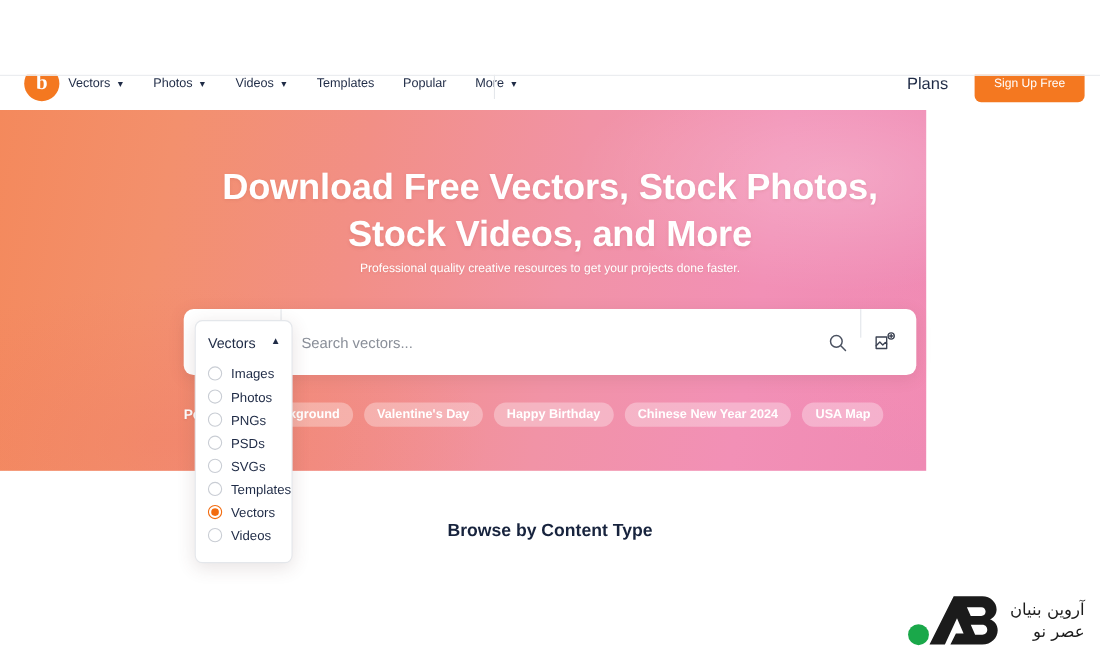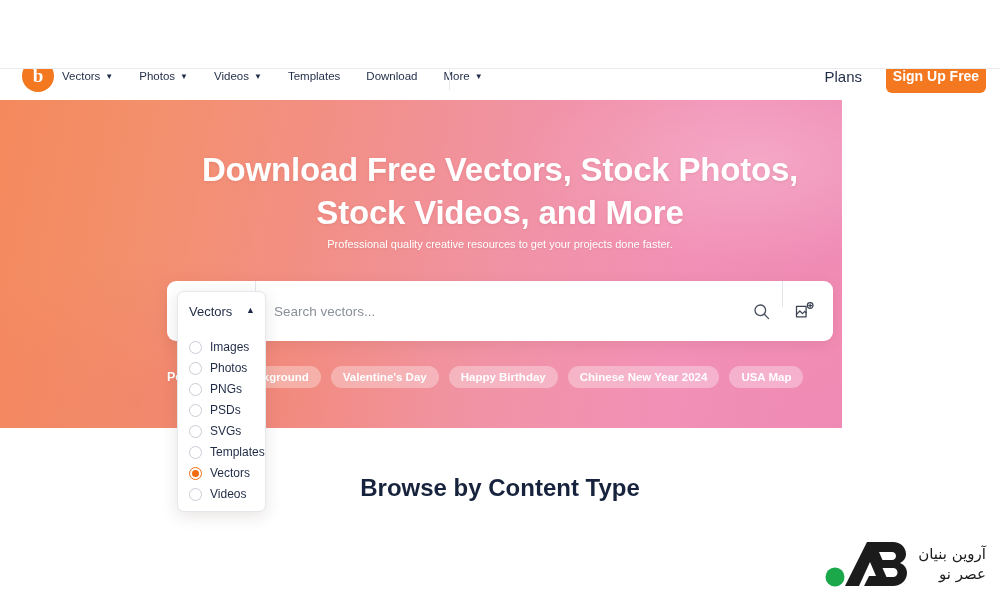--- a/index.html
+++ b/index.html
@@ -82,36 +82,36 @@
     box-shadow: 0 4px 16px rgba(90,60,60,0.14);
     padding: 0 0 10px 0; z-index: 40;
   }
   .dd-head {
     height: 39px; display: flex; align-items: center; justify-content: space-between;
     padding: 0 10px 0 11px; cursor: pointer;
   }
   .dd-head-label { font-size: 13px; color: #1f2b46; }
   .dd-list { padding: 2px 0 0 0; }
   .dd-item {
-    height: 21px; display: flex; align-items: flex-end; gap: 8px;
+    height: 21px; display: flex; align-items: flex-start; gap: 8px;
     padding-left: 11px; cursor: pointer;
   }
   .radio {
     width: 13px; height: 13px; border-radius: 50%;
     border: 1px solid #c9cdd4; background: #fff; flex: none;
     display: flex; align-items: center; justify-content: center;
   }
   .radio.on { border-color: #f26b0f; }
   .radio.on::after { content:""; width: 7px; height: 7px; border-radius: 50%; background: #f26b0f; }
   .dd-item-label { font-size: 12px; color: #1f2b46; white-space: nowrap; }
 
   
   .section-title {
     position: absolute; left: 0; top: 474px; width: 1000px; text-align: center;
-    font-size: 24px; font-weight: bold; color: #17233d;
+    font-size: 16px; font-weight: bold; color: #17233d;
   }
 
   
   .topnav {
     position: absolute; left: 0; top: 0; width: 1000px; height: 100px;
     background: #ffffff; z-index: 20; overflow: hidden;
   }
   .nav-inner {
     position: absolute; left: 0; top: 52px; width: 1000px; height: 48px;
     display: flex; align-items: center;
@@ -128,21 +128,21 @@
     font-size: 11.5px; color: #1f2b46; cursor: pointer; white-space: nowrap;
     margin-right: 26px;
   }
   .nav-link .chev { font-size: 8px; color: #1f2b46; }
   .nav-sep { position: absolute; left: 449px; top: 12px; width: 1px; height: 26px; background: #e4e7eb; }
   .nav-custom { position: absolute; left: 464px; top: 0; height: 48px; display:flex; align-items:flex-start; }
   .nav-right { position: absolute; right: 14px; top: 0; height: 48px; display: flex; align-items: center; gap: 0; }
   .nav-plans { font-size: 15px; color: #1f2b46; cursor: pointer; margin-right: 24px; }
   .btn-signup {
     width: 100px; height: 34px; border-radius: 6px; background: #f47820;
-    color: #ffffff; font-size: 14px; font-weight: bold;
+    color: #ffffff; font-size: 11px; font-weight: normal;
     display: flex; align-items: center; justify-content: center; cursor: pointer;
     border: 0; font-family: "Liberation Sans", sans-serif;
   }
   
   .nav-mask { position: absolute; left:0; top:0; width:1000px; height: 68px; background:#ffffff; z-index: 25; }
   .nav-hairline { position:absolute; left:0; top:68px; width:1000px; height:1px; background:#e9ecef; z-index:26; }
 
   
   .watermark {
     position: absolute; right: 14px; bottom: 8px; height: 56px;
@@ -256,21 +256,21 @@
           <span class="chev">▼</span>
         </div>
         <div class="nav-link">
           <span>Videos</span>
           <span class="chev">▼</span>
         </div>
         <div class="nav-link">
           <span>Templates</span>
         </div>
         <div class="nav-link">
-          <span>Download</span>
+          <span>Popular</span>
         </div>
         <div class="nav-link">
           <span>More</span>
           <span class="chev">▼</span>
         </div>
       </div>
       <div class="nav-sep"></div>
       <div class="nav-custom">
         <div class="nav-link">
           <span>Custom Design</span>

